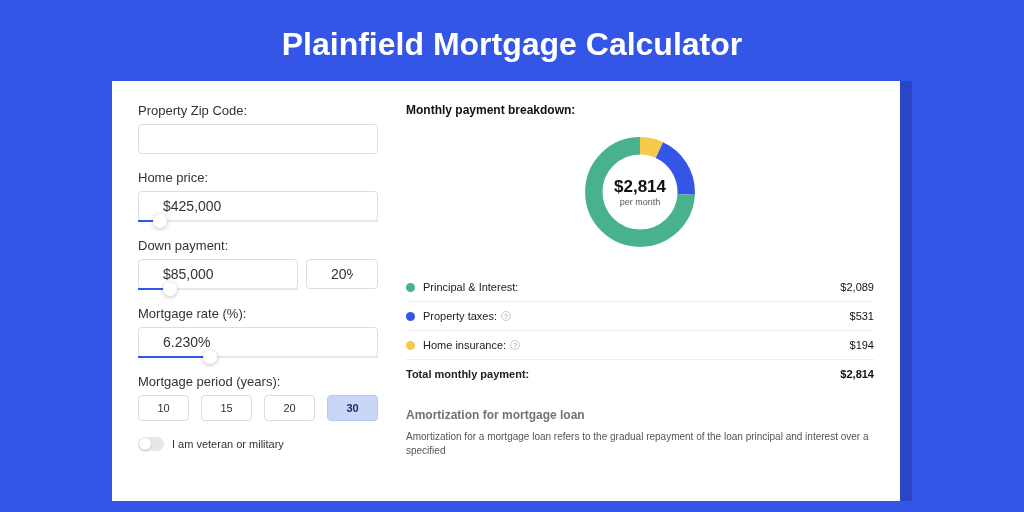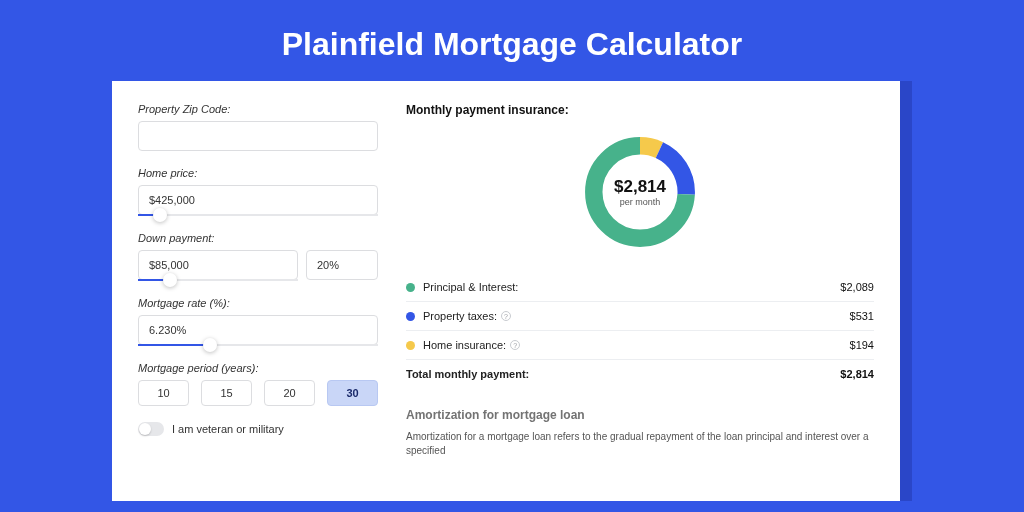--- a/index.html
+++ b/index.html
@@ -27,29 +27,29 @@
     background: #fff;
     width: 788px;
     margin-left: 0;
     min-height: 420px;
     display: flex;
     padding: 22px 26px 0 26px;
     gap: 28px;
   }
   .left-col { width: 240px; flex: 0 0 240px; }
   .right-col { flex: 1; }
-  .field-label { font-size: 11px; color: #333; margin-bottom: 6px; font-style: italic; }
+  .field-label { font-size: 13px; color: #333; margin-bottom: 6px; }
   .field-block { margin-bottom: 16px; position: relative; }
   .text-input {
     width: 100%;
     height: 30px;
     border: 1px solid #dcdde0;
     border-radius: 4px;
-    padding: 0 10px;
-    font-size: 11px;
+    padding: 0 24px;
+    font-size: 14px;
     color: #333;
     background: #fff;
   }
   .slider-track {
     position: relative;
     height: 2px;
     background: #e6e7ea;
     margin-top: -1px;
   }
   .slider-fill {
@@ -197,21 +197,21 @@
     </div>
 
     <div class="toggle-row">
       <div class="toggle"></div>
       <div class="toggle-label">I am veteran or military</div>
     </div>
 
   </div>
 
   <div class="right-col">
-    <div class="section-title">Monthly payment insurance:</div>
+    <div class="section-title">Monthly payment breakdown:</div>
 
     <div class="donut-wrap">
       <div class="donut">
         <svg viewBox="0 0 42 42">
           <circle cx="21" cy="21" r="15.915" fill="none" stroke="#F5C94B" stroke-width="6" stroke-dasharray="6.9 93.1" stroke-dashoffset="0"></circle>
           <circle cx="21" cy="21" r="15.915" fill="none" stroke="#3356E6" stroke-width="6" stroke-dasharray="18.9 81.1" stroke-dashoffset="-6.9"></circle>
           <circle cx="21" cy="21" r="15.915" fill="none" stroke="#47B28B" stroke-width="6" stroke-dasharray="74.2 25.8" stroke-dashoffset="-25.8"></circle>
         </svg>
         <div class="donut-center">
           <div class="donut-amount">$2,814</div>

